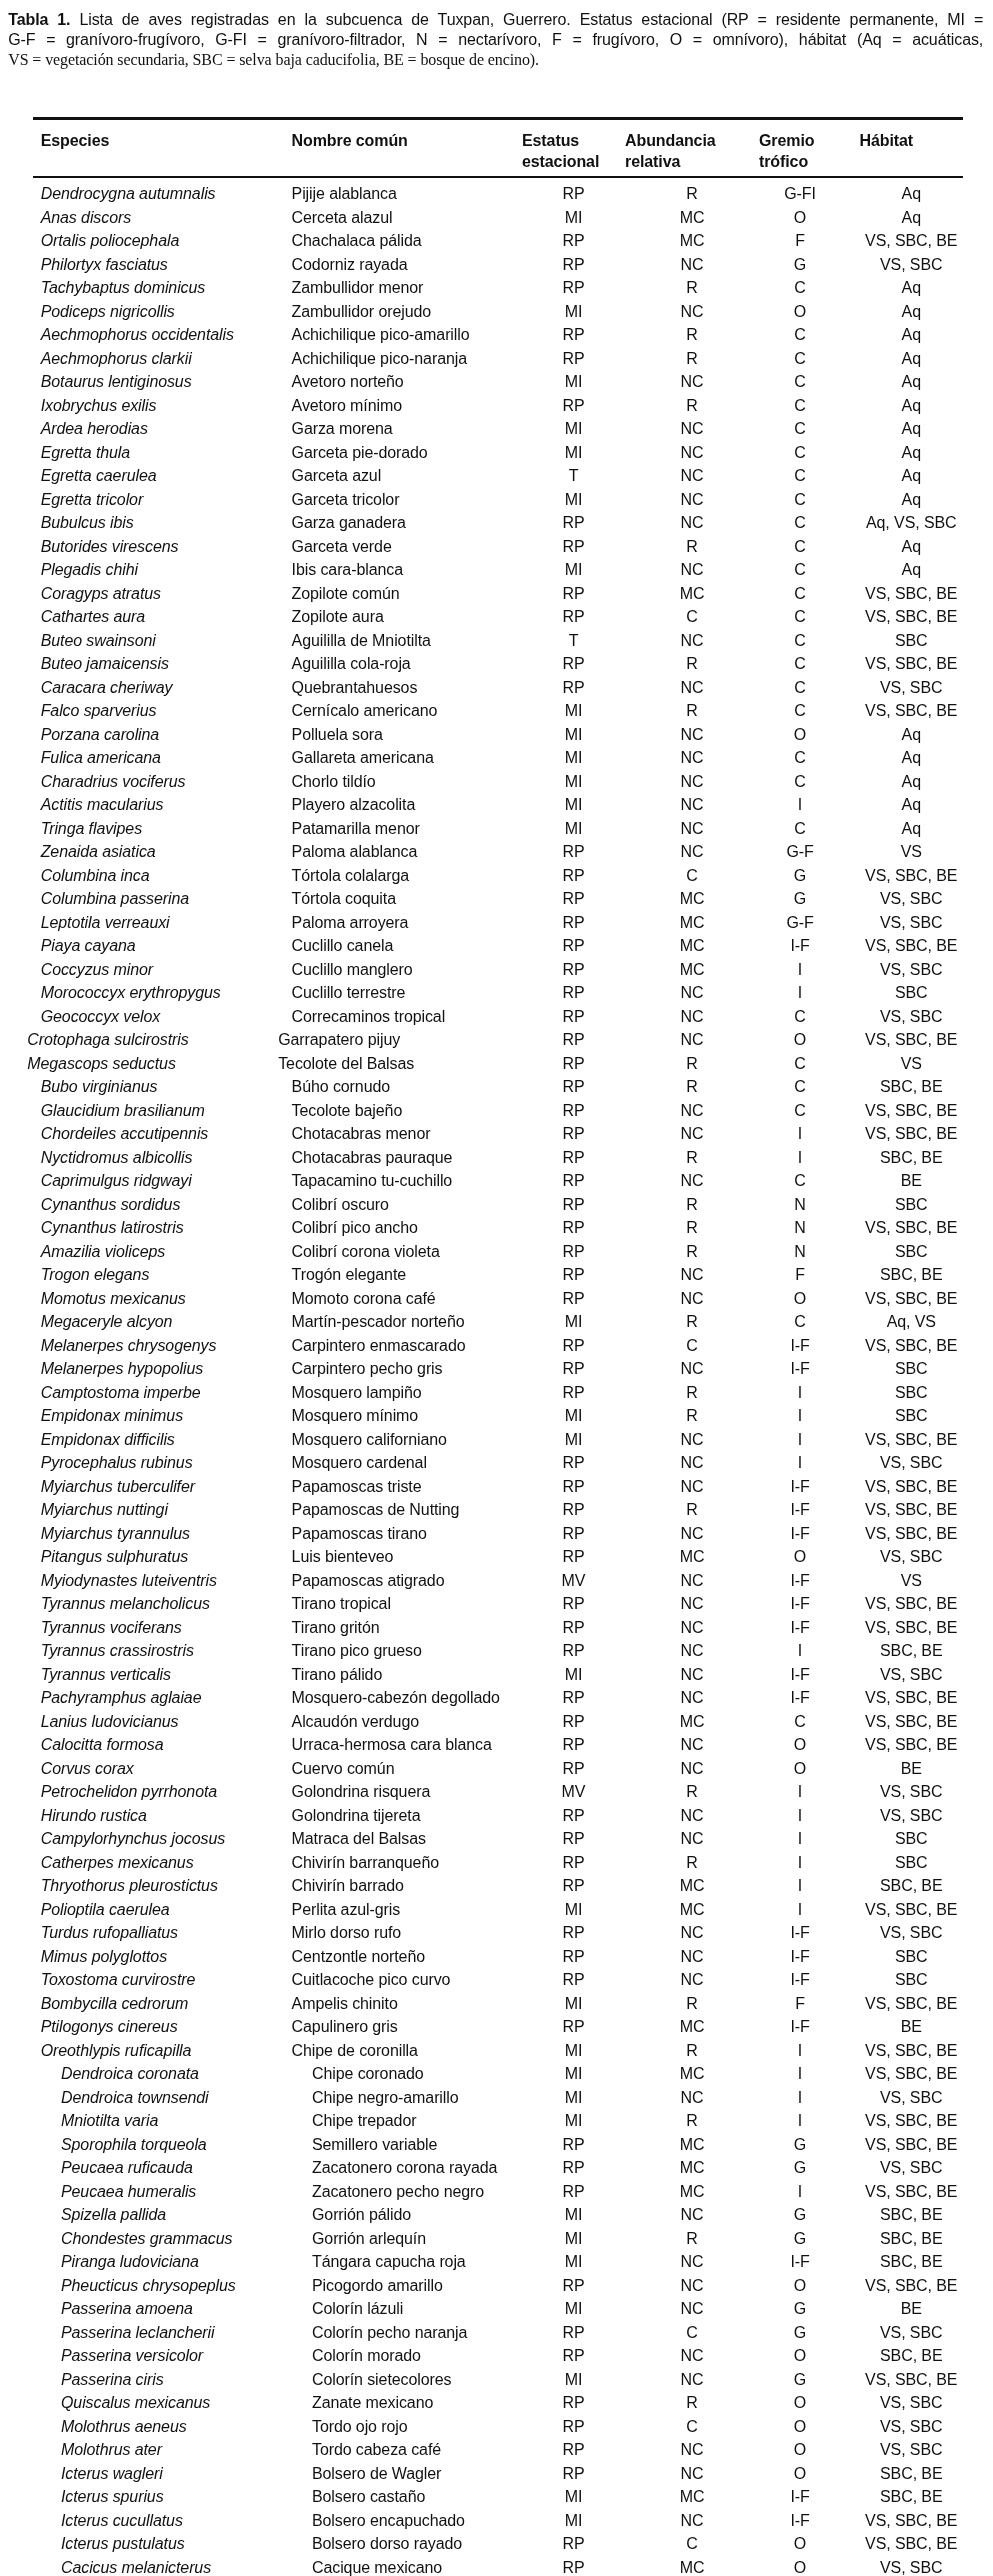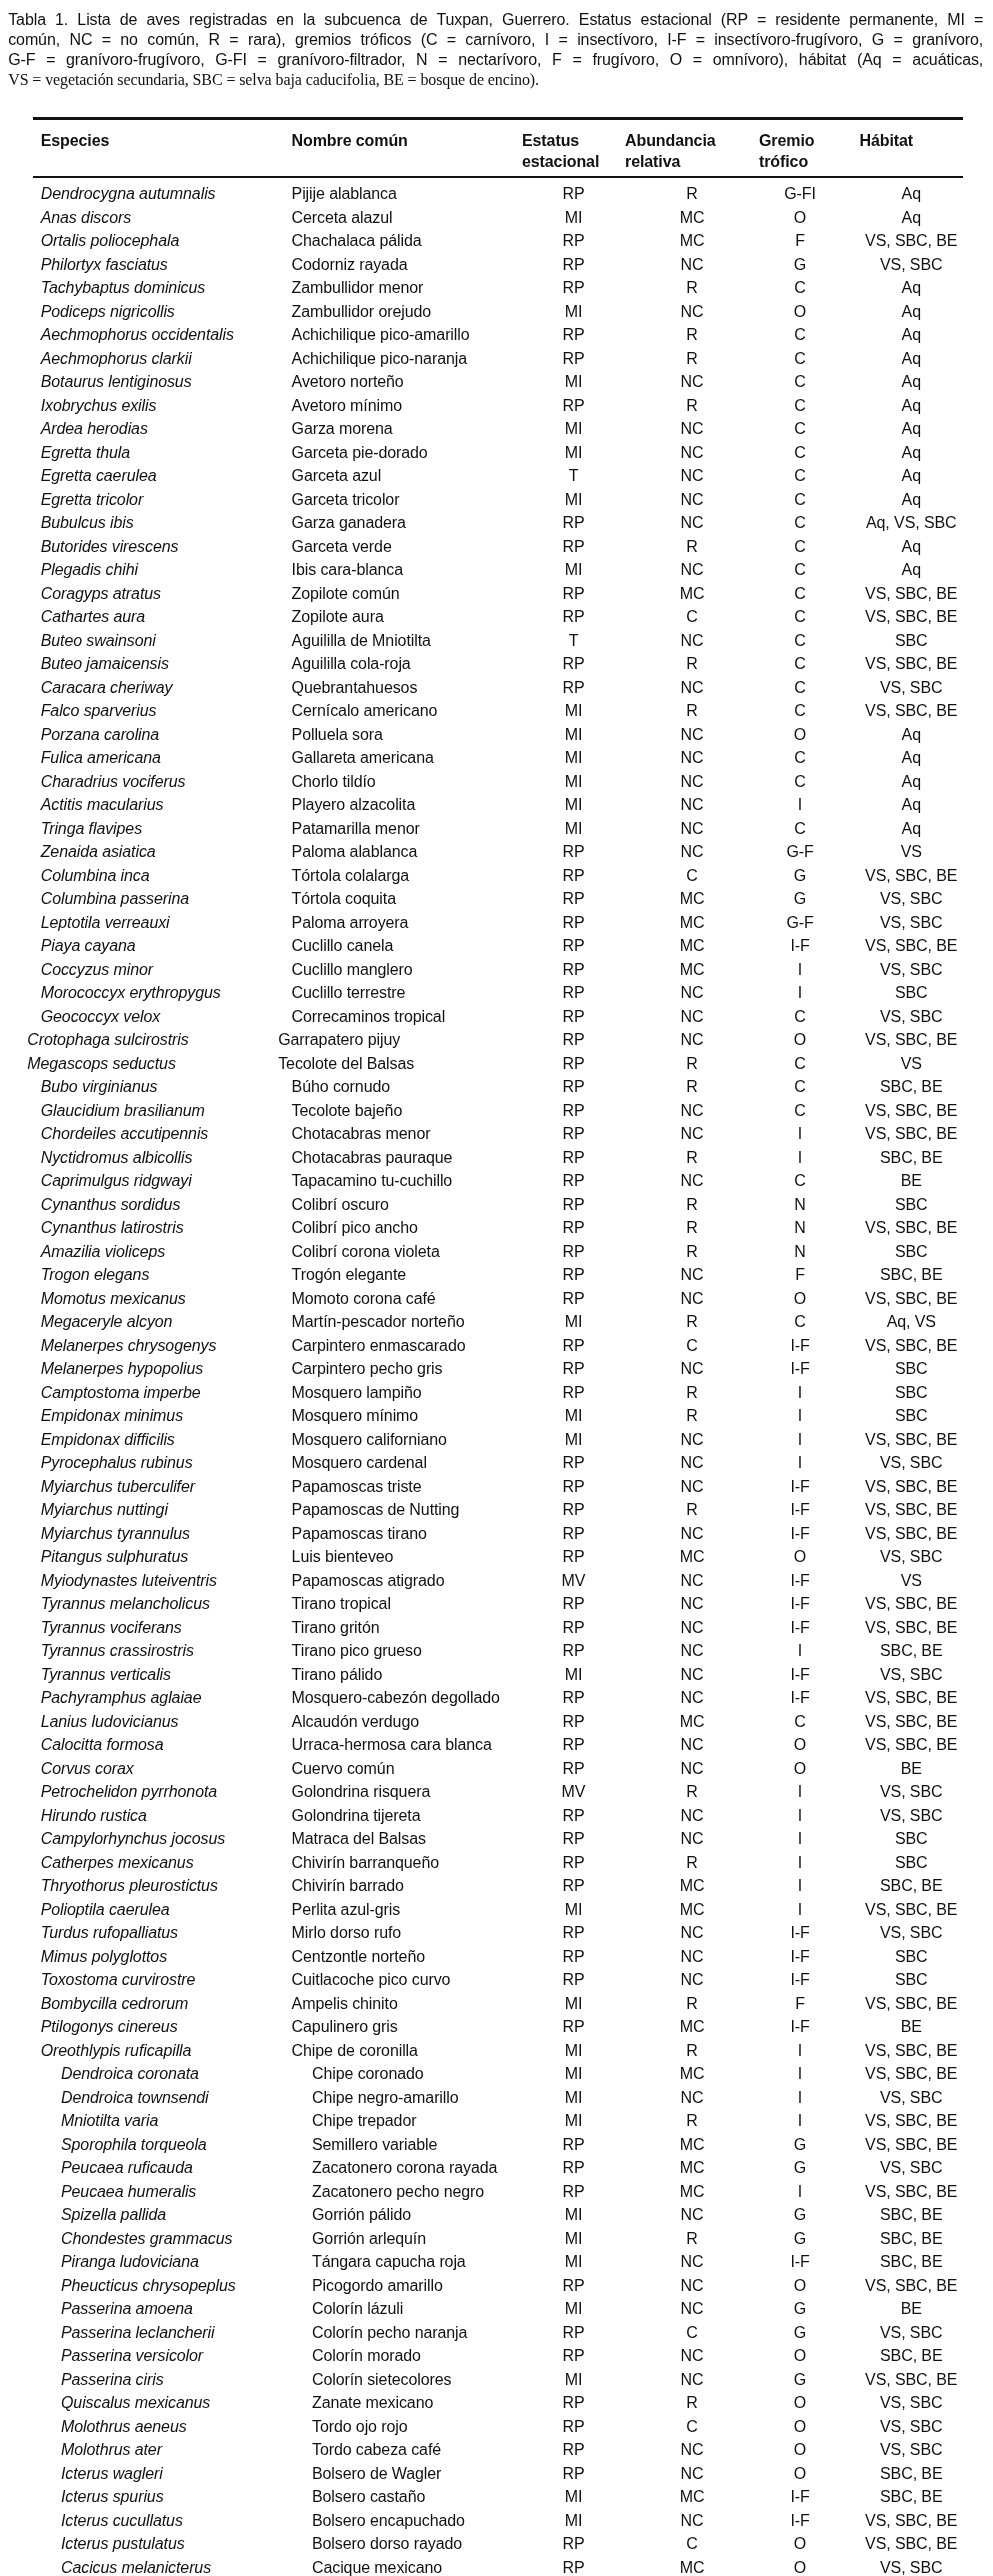--- a/index.html
+++ b/index.html
@@ -10,21 +10,21 @@
     color:#111111;
     font-family:"Liberation Sans", sans-serif;
     overflow:hidden;
   }
   .caption{
     position:absolute;left:8.2px;top:10.3px;width:975px;
     font-size:16px;line-height:20px;letter-spacing:-0.1px;
   }
   .cap-line{text-align:justify;text-align-last:justify;}
   .cap-line.last{text-align-last:left;font-family:Liberation Serif, serif;}
-  .cap-label{font-weight:normal;}
+  .cap-label{font-weight:bold;}
 
   .datatable{
     position:absolute;left:33px;top:117px;width:930px;
     border-top:3.1px solid #111111;
   }
   .thead{
     display:grid;
     grid-template-columns:254px 235px 103px 134px 82px 1fr;
     height:58px;box-sizing:border-box;padding-top:11.3px;
     border-bottom:2.6px solid #111111;
@@ -53,21 +53,20 @@
   .row.ind .c-cn{padding-left:25px;}
   .row.out .c-sp,.row.out .c-cn{transform:translateX(-13.4px);}
 </style>
 </head>
 <body>
 
 <div class="page">
 
   <div class="caption">
     <div class="cap-line"><span class="cap-label">Tabla 1.</span> <span>Lista de aves registradas en la subcuenca de Tuxpan, Guerrero. Estatus estacional (RP = residente permanente, MI =</span></div>
-    <div class="cap-line">común, NC = no común, R = rara), gremios tróficos (C = carnívoro, I = insectívoro, I-F = insectívoro-frugívoro, G = granívoro,</div>
     <div class="cap-line">G-F = granívoro-frugívoro, G-FI = granívoro-filtrador, N = nectarívoro, F = frugívoro, O = omnívoro), hábitat (Aq = acuáticas,</div>
     <div class="cap-line last">VS = vegetación secundaria, SBC = selva baja caducifolia, BE = bosque de encino).</div>
   </div>
 
   <div class="datatable">
     <div class="thead">
       <div class="cell h-sp">
         <div>Especies</div>
       </div>
       <div class="cell h-cn">

